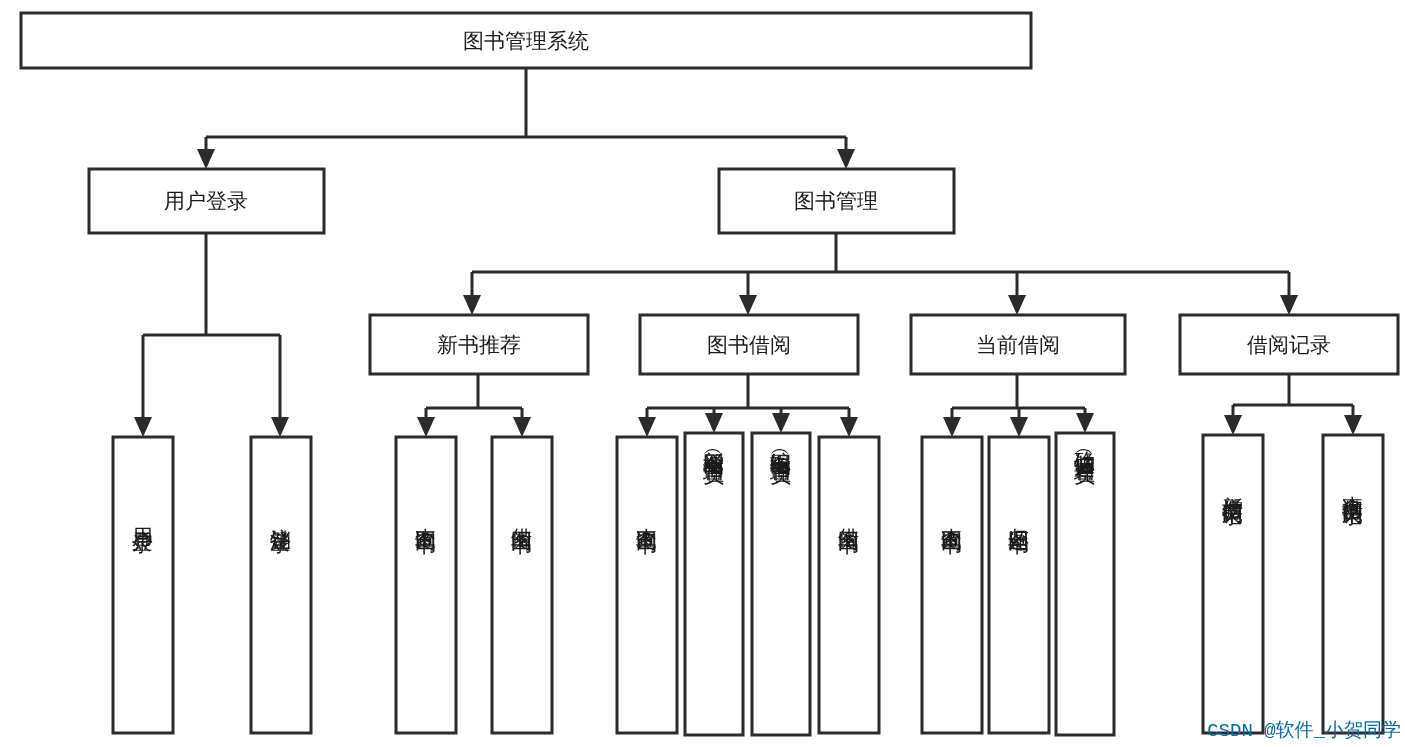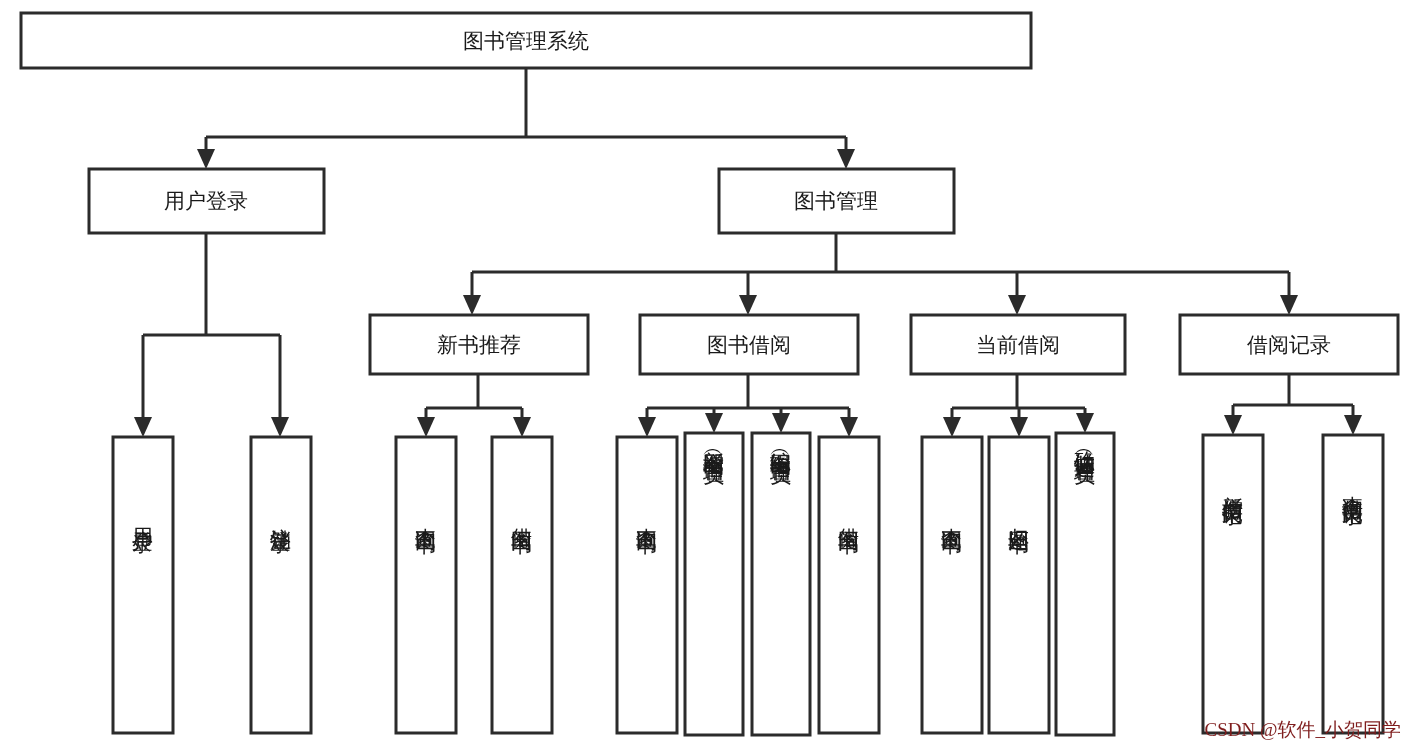--- a/index.html
+++ b/index.html
@@ -52,23 +52,23 @@
     fill: none;
   }
   .arrow-head {
     fill: #2b2b2b;
     stroke: none;
   }
   .watermark-text {
     position: absolute;
     right: 12px;
     bottom: 4px;
-    font-family: Liberation Serif, serif;
+    font-family: Liberation Mono, monospace;
     font-size: 19px;
-    color: #7f1d1d;
+    color: #0369a1;
     white-space: nowrap;
     pointer-events: none;
   }
 </style>
 </head>
 <body>
 
 <div id="diagram-root">
 
   <svg id="flowchart" viewBox="0 0 1405 747" xmlns="http://www.w3.org/2000/svg">

